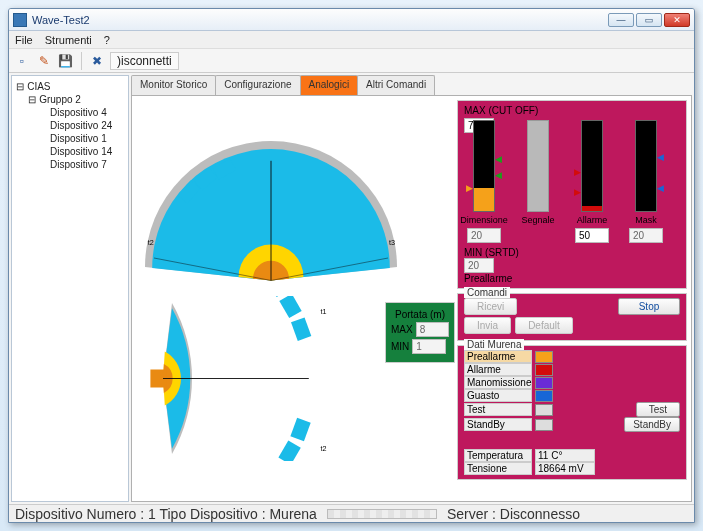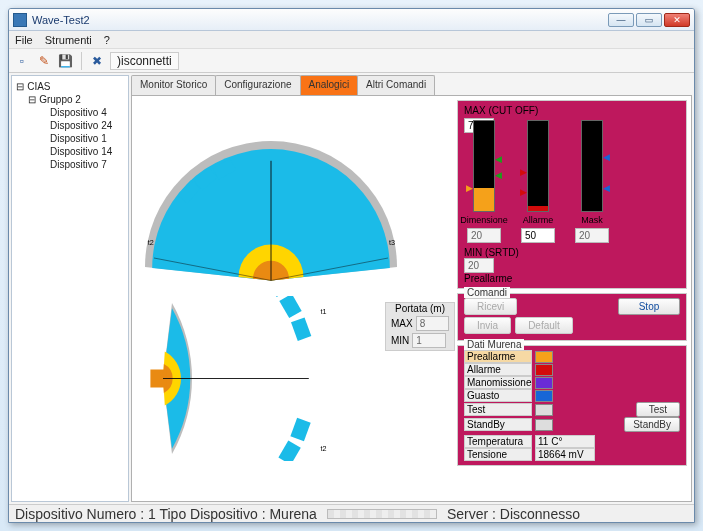--- a/index.html
+++ b/index.html
@@ -77,21 +77,21 @@
   .bar .fill{position:absolute;left:0;right:0;bottom:0;}
   .lbl{font-size:9px;text-align:center;white-space:nowrap;}
   .mark{position:absolute;font-size:9px;line-height:9px;}
   .stoprow{display:flex;justify-content:space-between;}
   .legendrow{display:flex;align-items:center;gap:3px;margin:0;}
   .legtxt{width:68px;background:#eee;border:1px solid #ccc;padding:0 2px;}
   .sw{width:18px;height:12px;border:1px solid #888;}
   .status{height:18px;border-top:1px solid #ccc;background:#f0f0f0;display:flex;align-items:center;gap:10px;padding:0 6px;font-size:14px;color:#333;}
   .status .pb{width:110px;height:10px;border:1px solid #bbb;background:repeating-linear-gradient(90deg,#e2e2e2 0 6px,#eee 6px 12px);}
   
-  .portata{position:absolute;right:-4px;top:6px;border:1px solid #ccc;background:#e5e5e5;padding:0 5px;width:70px;font-size:10px;}
+  .portata{position:absolute;right:-4px;top:6px;border:1px solid #ccc;background:#15803d;padding:6px 5px;width:70px;font-size:10px;}
   .portata .row{gap:3px;}
   svg{display:block;}
 </style>
 </head>
 <body>
 
 <div class="window">
 
   <div class="titlebar">
     <div class="appicon"></div>
@@ -218,20 +218,25 @@
                 <div class="bar">
                   <div class="fill" style="height:26%;background:#f5a11a"></div>
                   <span class="mark" style="right:-8px;top:38%;color:#1aa01a">◀</span>
                   <span class="mark" style="right:-8px;top:56%;color:#1aa01a">◀</span>
                   <span class="mark" style="left:-8px;top:70%;color:#f5a11a">▶</span>
                 </div>
                 <div class="lbl">Dimensione</div>
                 <div class="spin">20</div>
               </div>
 
+              <div class="barwrap">
+                <div class="bar" style="background:#b9b9b9;border-color:#999"></div>
+                <div class="lbl">Segnale</div>
+                <div class="spin" style="visibility:hidden"></div>
+              </div>
 
               <div class="barwrap">
                 <div class="bar">
                   <div class="fill" style="height:6%;background:#d30b0b"></div>
                   <span class="mark" style="left:-8px;top:52%;color:#d30b0b">▶</span>
                   <span class="mark" style="left:-8px;top:74%;color:#d30b0b">▶</span>
                 </div>
                 <div class="lbl">Allarme</div>
                 <div class="spin on">50</div>
               </div>
@@ -286,21 +291,21 @@
               <div class="sw" style="background:#ddd"></div>
               <span style="flex:1"></span>
               <span class="btn" style="padding:1px 12px">Test</span>
             </div>
             <div class="legendrow">
               <div class="legtxt">StandBy</div>
               <div class="sw" style="background:#ddd"></div>
               <span style="flex:1"></span>
               <span class="btn" style="padding:1px 8px">StandBy</span>
             </div>
-            <div class="legendrow" style="margin-top:3px">
+            <div class="legendrow" style="margin-top:17px">
               <div class="legtxt">Temperatura</div>
               <div class="legtxt" style="width:60px">11 C°</div>
             </div>
             <div class="legendrow">
               <div class="legtxt">Tensione</div>
               <div class="legtxt" style="width:60px">18664 mV</div>
             </div>
           </div>
 
         </div>

